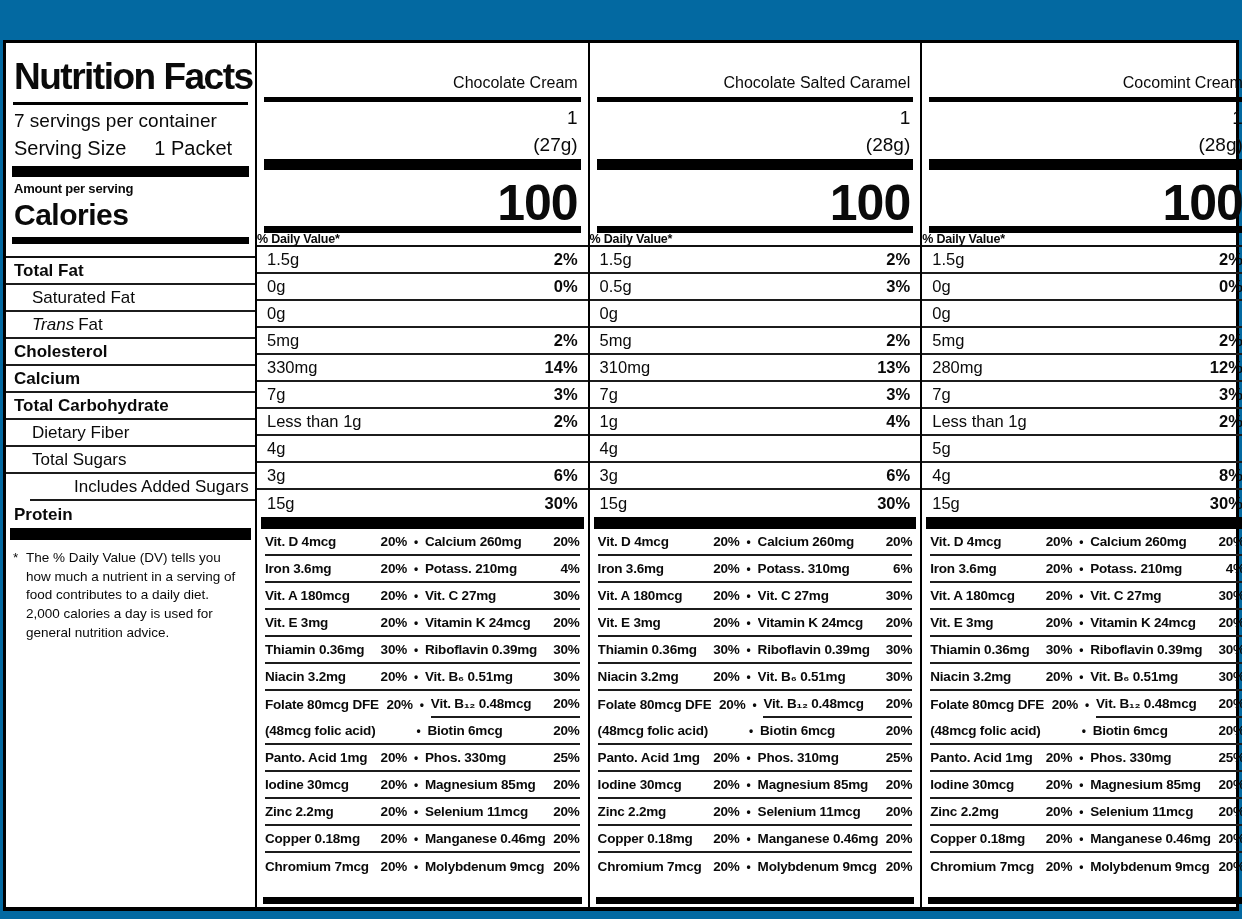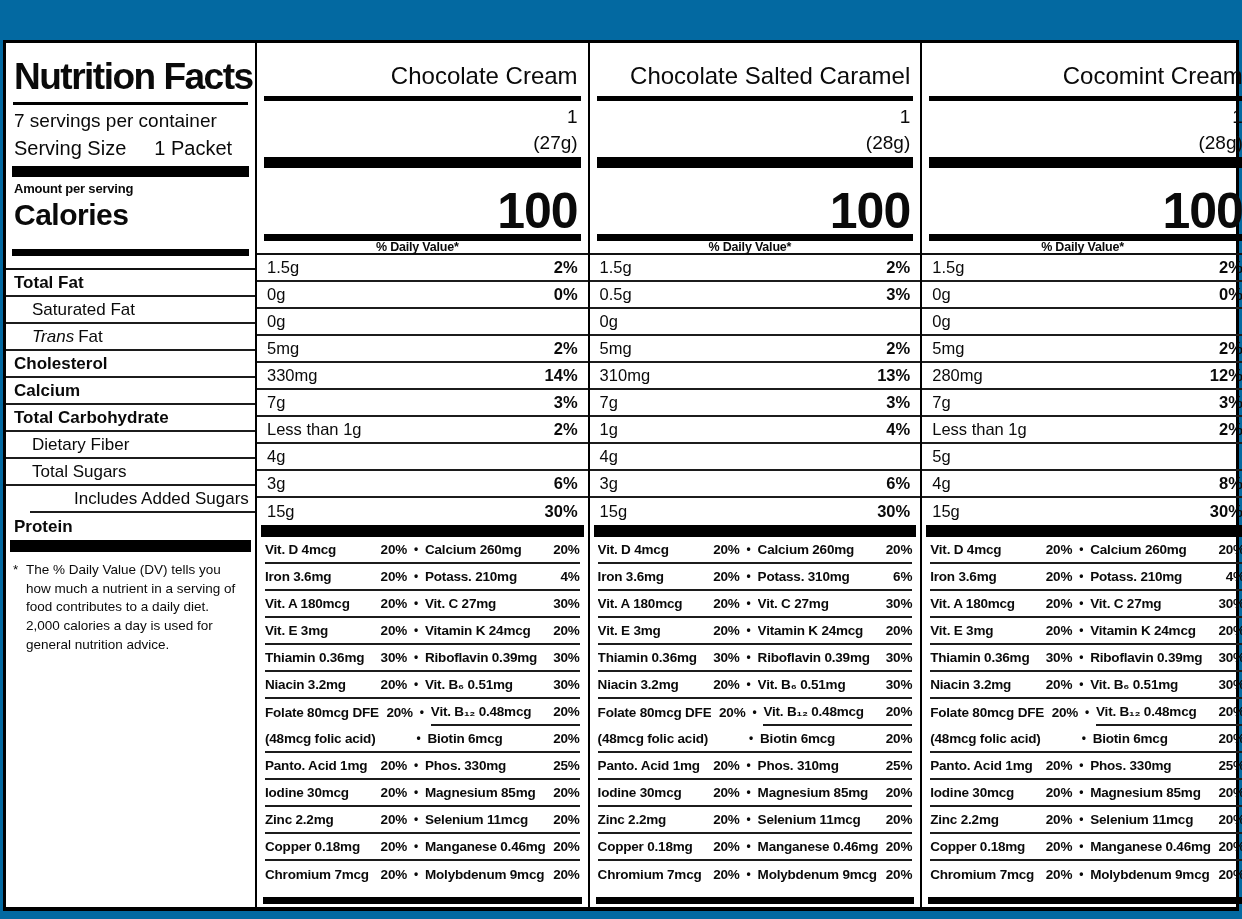--- a/index.html
+++ b/index.html
@@ -13,39 +13,39 @@
   .left-col{width:251px;border-right:2px solid #000;}
   .flavor-col{flex:1;border-right:2px solid #000;}
   .flavor-col:last-child{border-right:none;}
 
   
   .h-name{height:57px;display:flex;align-items:flex-end;box-sizing:border-box;}
   .h-rule{height:7px;display:flex;align-items:center;}
   .h-srv{height:28px;box-sizing:border-box;}
   .h-size{height:31px;box-sizing:border-box;}
   .h-bar1{height:11px;}
-  .h-cal{height:72px;box-sizing:border-box;position:relative;}
+  .h-cal{height:60px;box-sizing:border-box;position:relative;}
   .h-bar2{height:7px;}
   .h-dv{height:14px;box-sizing:border-box;border-bottom:2px solid #111;
-        display:flex;align-items:center;justify-content:center;}
+        display:flex;align-items:center;justify-content:flex-start;}
 
   .blackbar{background:#000;margin:0 7px;}
   .h-bar1 .blackbar{height:11px;}
   .h-bar2 .blackbar{height:7px;}
   .rulebar{background:#000;height:5px;flex:1;margin:0 7px;}
   .left-col .rulebar{height:3px;}
 
   .nf-title{font-size:37px;font-weight:700;letter-spacing:-1.5px;padding:0 8px 2px 8px;
             white-space:nowrap;}
   .servings-line{font-size:19px;padding:3px 8px 0 8px;}
   .size-line{font-size:20px;font-weight:400;padding:2px 8px 0 8px;display:flex;gap:28px;}
   .aps{font-size:13px;font-weight:700;padding:4px 8px 0 8px;letter-spacing:-0.2px;}
   .cal-word{font-size:30px;font-weight:700;letter-spacing:-0.5px;padding:2px 8px 0 8px;}
 
-  .flavor-name{width:100%;text-align:right;font-size:24px;padding:0 10px 5px 6px;
+  .flavor-name{width:100%;text-align:right;font-size:16px;padding:0 10px 5px 6px;
                box-sizing:border-box;white-space:nowrap;overflow:hidden;}
   .hdr-val{font-size:19px;text-align:right;padding:4px 10px 0 10px;}
   .cal-num{position:absolute;right:10px;bottom:-2px;font-size:50px;font-weight:700;
            letter-spacing:-1px;line-height:1;}
   .dv-head{font-size:12.5px;font-weight:700;padding-right:10px;letter-spacing:-0.2px;}
 
   
   .nrows{height:270px;}
   .nlabel-row,.nval-row{height:27px;box-sizing:border-box;border-bottom:2px solid #1c1c1c;
         display:flex;align-items:center;font-size:17px;}

